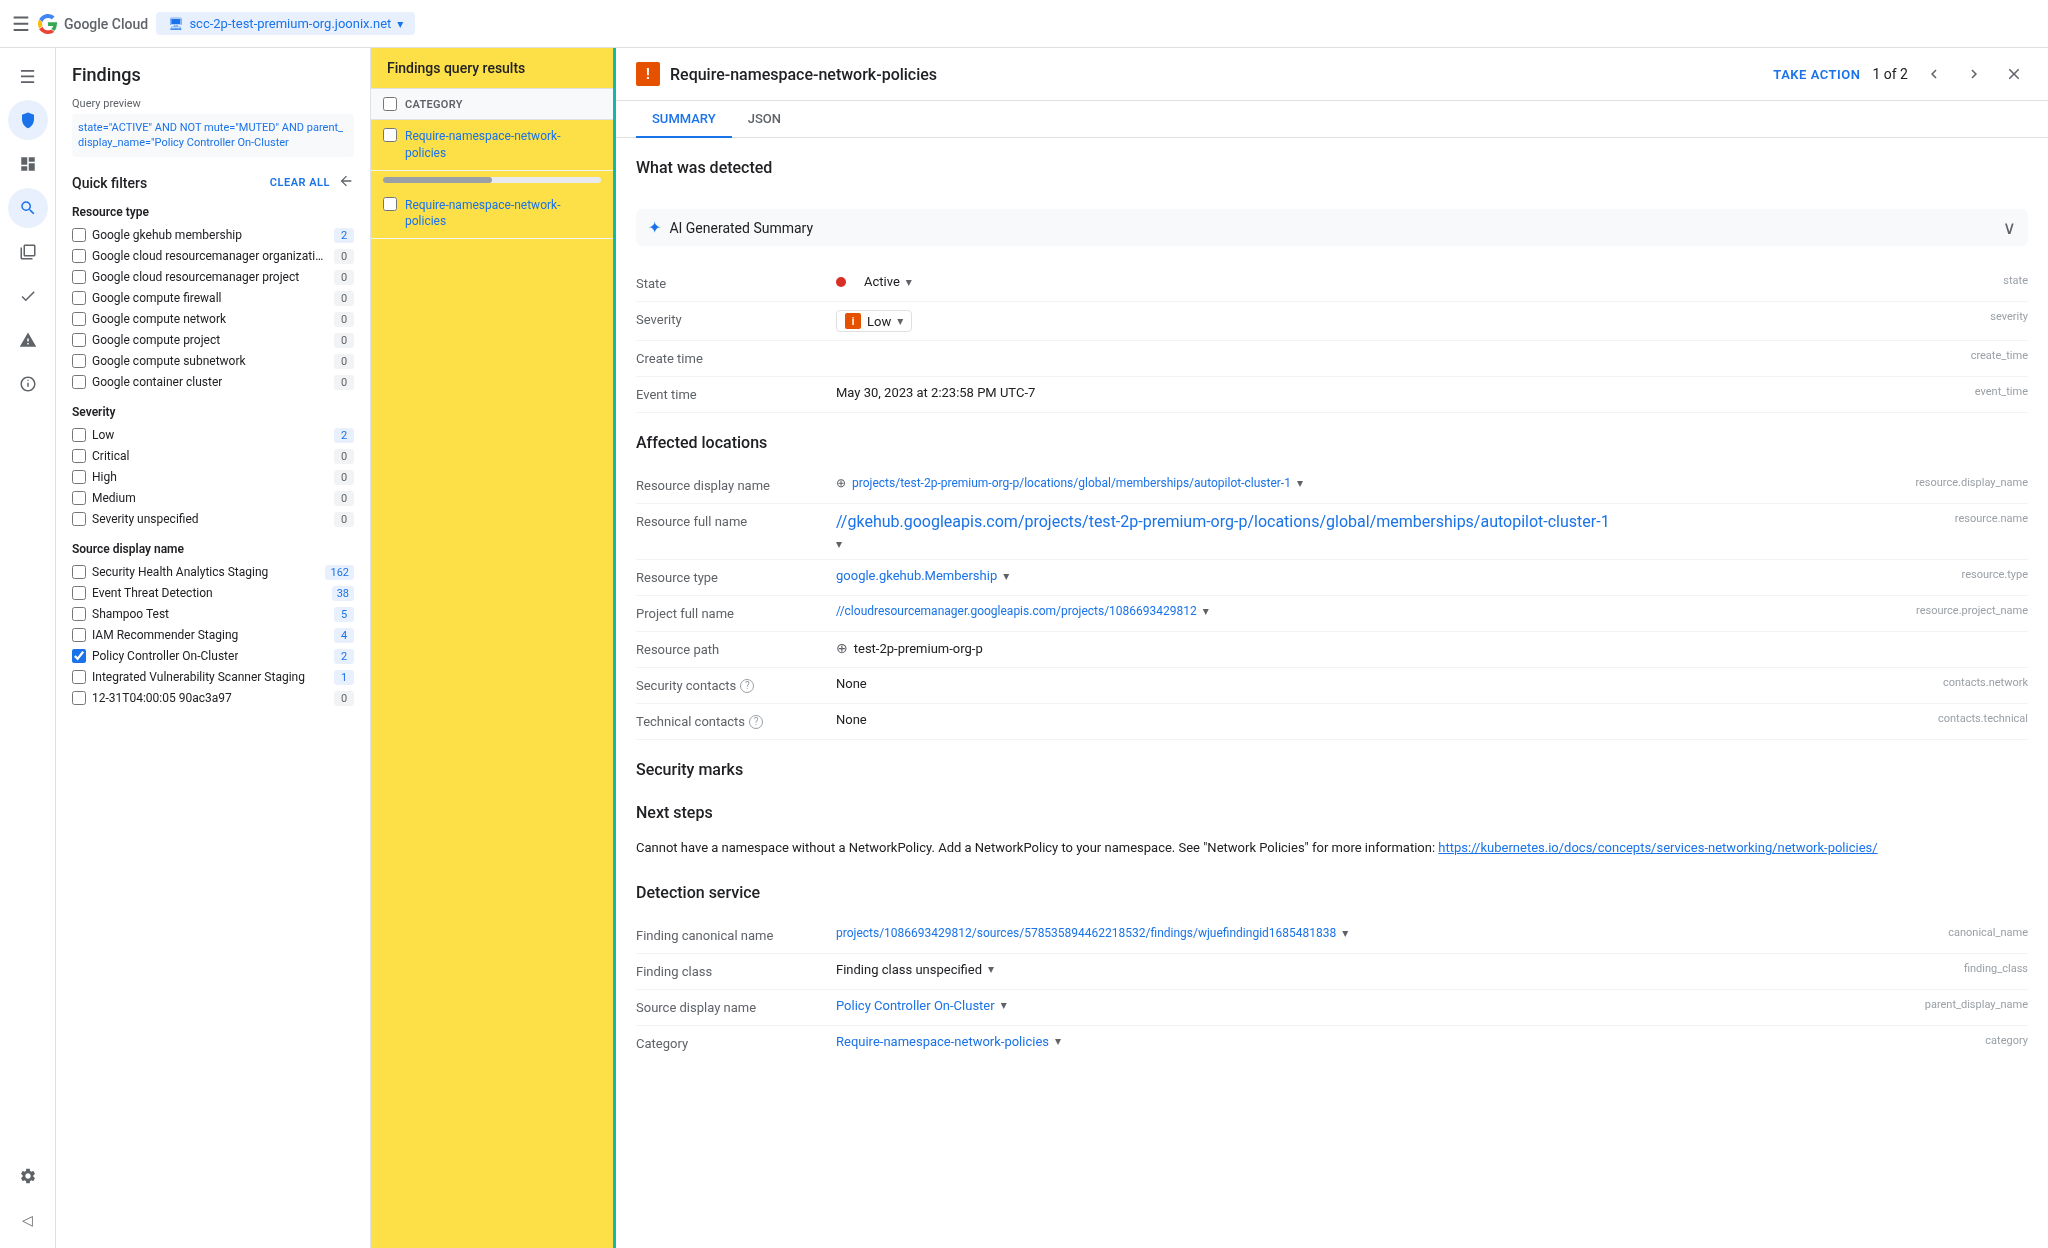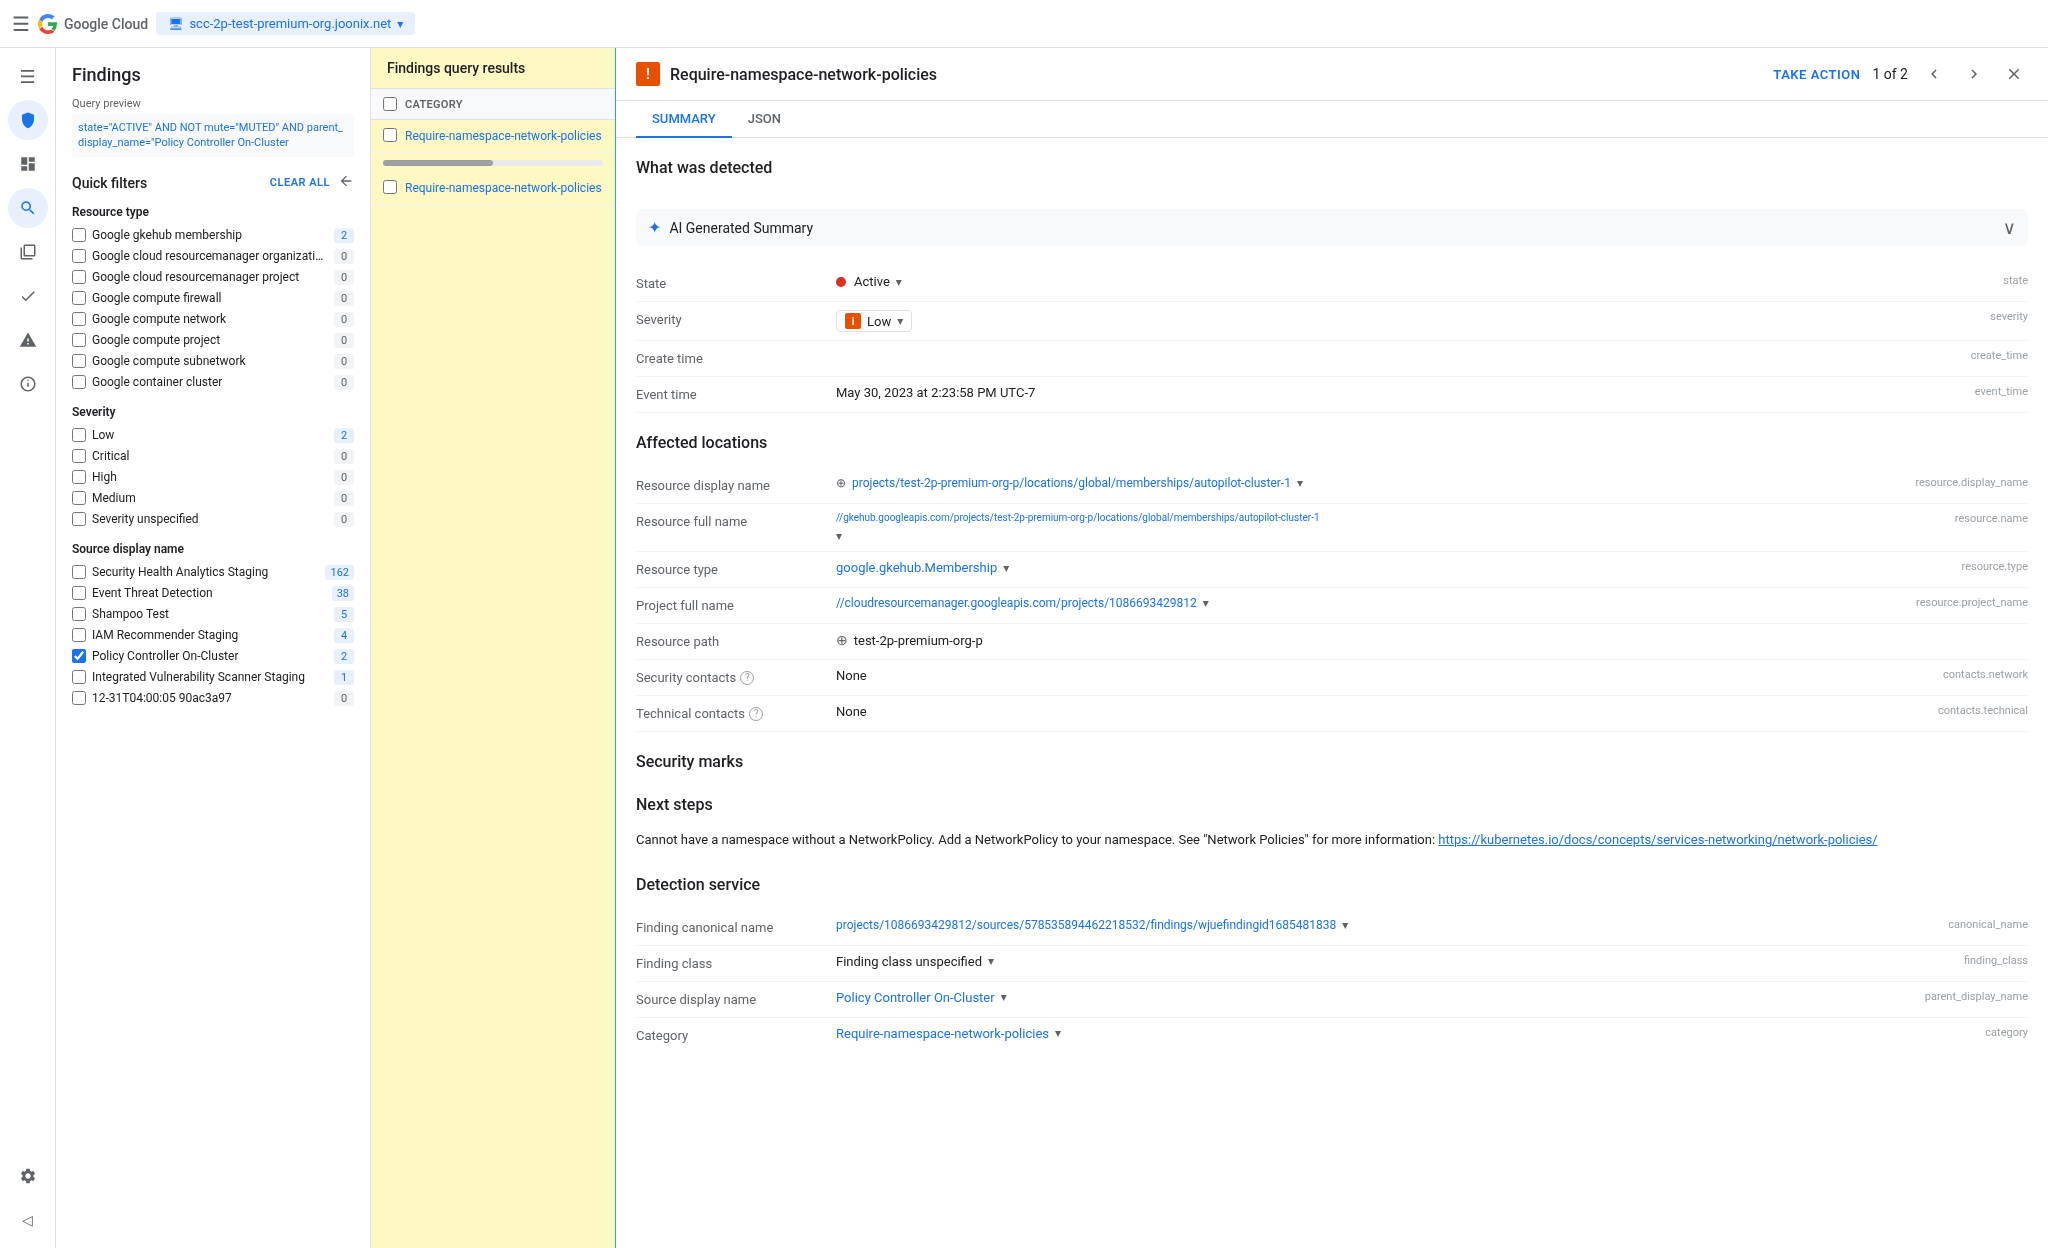--- a/index.html
+++ b/index.html
@@ -40,21 +40,21 @@
     .filter-item-left { display: flex; align-items: center; gap: 6px; flex: 1; min-width: 0; }
     .filter-item label { font-size: 12px; color: #202124; cursor: pointer; white-space: nowrap; overflow: hidden; text-overflow: ellipsis; }
     .filter-count { font-size: 11px; color: #5f6368; background: #f1f3f4; border-radius: 3px; padding: 1px 5px; min-width: 20px; text-align: center; }
     .filter-count.has-count { background: #e8f0fe; color: #1a73e8; }
     input[type=checkbox] { width: 14px; height: 14px; cursor: pointer; accent-color: #1a73e8; flex-shrink: 0; }
 
     
     .main-content { flex: 1; display: flex; overflow: hidden; }
 
     
-    .results-panel { width: 245px; background: #fef9c3; border-right: 1px solid #14b8a6; overflow-y: auto; flex-shrink: 0; }
+    .results-panel { width: 245px; background: #fde047; border-right: 3px solid #14b8a6; overflow-y: auto; flex-shrink: 0; }
     .results-header { padding: 12px 16px; border-bottom: 1px solid #e0e0e0; }
     .results-title { font-size: 14px; font-weight: 500; color: #202124; }
     .results-table { width: 100%; }
     .results-table-header { display: flex; align-items: center; padding: 8px 12px; border-bottom: 1px solid #e0e0e0; background: #f8f9fa; gap: 8px; }
     .results-table-header span { font-size: 11px; font-weight: 600; color: #5f6368; text-transform: uppercase; letter-spacing: 0.3px; }
     .result-row { display: flex; align-items: flex-start; padding: 8px 12px; border-bottom: 1px solid #f1f3f4; gap: 8px; cursor: pointer; }
     .result-link { font-size: 12px; color: #1a73e8; text-decoration: none; line-height: 1.4; }
 
     
     .detail-panel { flex: 1; overflow-y: auto; background: white; position: relative; }
@@ -87,21 +87,21 @@
 
     
     .detail-row { display: flex; align-items: flex-start; padding: 8px 0; border-bottom: 1px solid #f1f3f4; min-height: 36px; }
     .detail-row:last-child { border-bottom: none; }
     .detail-label { width: 200px; font-size: 13px; color: #5f6368; flex-shrink: 0; padding-top: 2px; display: flex; align-items: center; gap: 4px; }
     .detail-value { flex: 1; font-size: 13px; color: #202124; display: flex; align-items: center; gap: 6px; flex-wrap: wrap; }
     .detail-value a, .detail-value .link { color: #1a73e8; text-decoration: none; cursor: pointer; }
     .detail-right-label { font-size: 11px; color: #9aa0a6; margin-left: auto; padding-left: 20px; white-space: nowrap; }
 
     
-    .state-badge { display: flex; align-items: center; gap: 8px; }
+    .state-badge { display: flex; align-items: center; gap: 18px; }
     .state-dot { width: 10px; height: 10px; border-radius: 50%; background: #d93025; flex-shrink: 0; }
     .state-dropdown { display: flex; align-items: center; gap: 2px; cursor: pointer; }
     .dropdown-arrow { color: #5f6368; font-size: 12px; }
 
     
     .severity-badge { display: flex; align-items: center; gap: 6px; border: 1px solid #e0e0e0; border-radius: 4px; padding: 2px 8px; cursor: pointer; }
     .severity-icon { width: 16px; height: 16px; background: #e65100; border-radius: 2px; display: flex; align-items: center; justify-content: center; color: white; font-size: 10px; font-weight: bold; }
 
     
     .help-icon { width: 14px; height: 14px; border-radius: 50%; border: 1px solid #9aa0a6; display: flex; align-items: center; justify-content: center; font-size: 10px; color: #9aa0a6; cursor: pointer; flex-shrink: 0; }
@@ -486,21 +486,21 @@
             <span style="color:#5f6368;font-size:12px;">⊕</span>
             <span class="link" style="font-size:12px;">projects/test-2p-premium-org-p/locations/global/memberships/autopilot-cluster-1</span>
             <span class="dropdown-arrow">▾</span>
           </div>
           <span class="detail-right-label">resource.display_name</span>
         </div>
 
         <div class="detail-row">
           <span class="detail-label">Resource full name</span>
           <div class="detail-value" style="flex-direction:column;align-items:flex-start;">
-            <span class="link" style="font-size:10px;word-break:break-all;">//gkehub.googleapis.com/projects/test-2p-premium-org-p/locations/global/memberships/autopilot-cluster-1</span>
+            <span class="link" style="font-size:16px;word-break:break-all;">//gkehub.googleapis.com/projects/test-2p-premium-org-p/locations/global/memberships/autopilot-cluster-1</span>
             <span class="dropdown-arrow">▾</span>
           </div>
           <span class="detail-right-label">resource.name</span>
         </div>
 
         <div class="detail-row">
           <span class="detail-label">Resource type</span>
           <div class="detail-value">
             <span class="link">google.gkehub.Membership</span>
             <span class="dropdown-arrow">▾</span>

